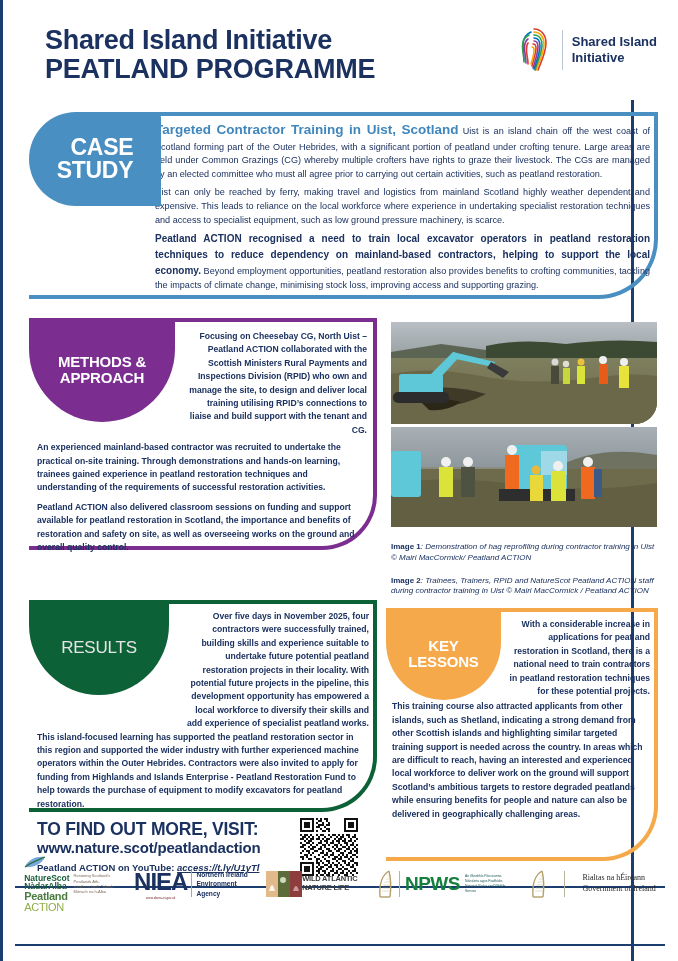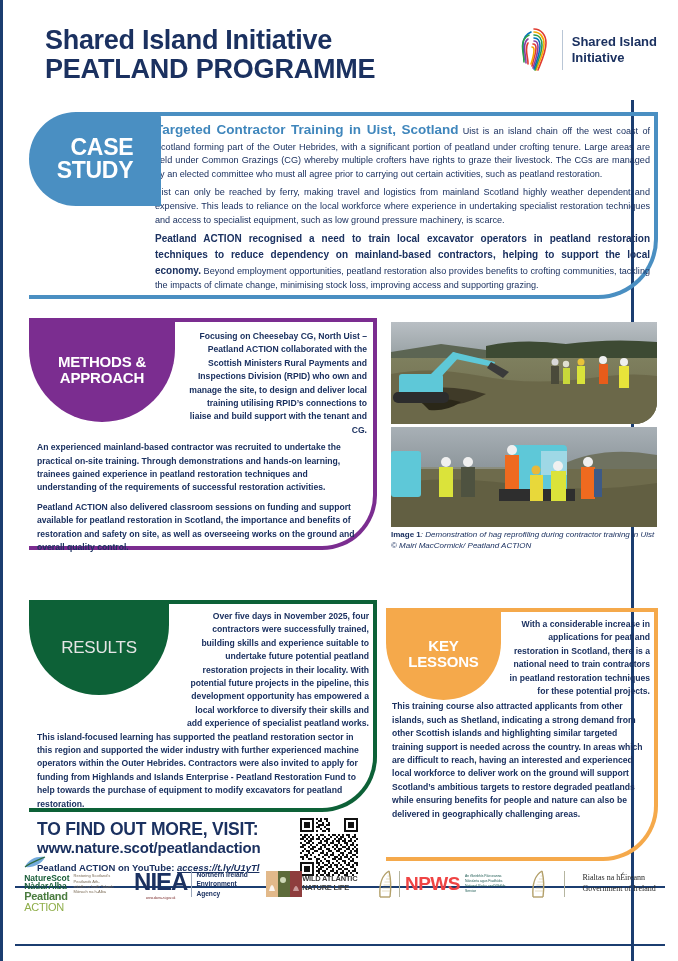--- a/index.html
+++ b/index.html
@@ -135,21 +135,21 @@
     position: absolute; left: 0; width: 266px;
     overflow: hidden; background: #8a8d7e;
   }
   .photo1 { top: 0; height: 102px; border-bottom-right-radius: 22px; }
   .photo2 { top: 105px; height: 100px; }
   .photo-caption {
     position: absolute; left: 388px; top: 530px; width: 268px;
     font-size: 8px; line-height: 1.35; color: #1b3160;
     font-style: italic;
   }
-  .photo-caption p { margin-bottom: 3px; }
+  .photo-caption p { margin-bottom: 3px; margin-top: 12px; }
   .cap-label { font-weight: bold; font-style: normal; }
 
   
   .results-box {
     position: absolute; left: 26px; top: 600px;
     width: 348px; height: 215px;
   }
   .results-border {
     position: absolute; left: 0; top: 0; width: 348px; height: 212px;
     border: 4px solid #0d6137;
@@ -276,21 +276,21 @@
 
   
   .wal { display:flex; align-items:center; }
   .wal-img { width:36px; height:26px; }
   .wal-txt { font-size:7.5px; font-weight:bold; color:#3a3a3a; line-height:1.15; letter-spacing:-0.2px; }
 
   
   .npws { display:flex; align-items:center; gap:5px; }
   .harp { width:18px; height:30px; }
   .vbar { width:1px; height:26px; background:#b5b5a0; }
-  .npws-word { font-size:19px; font-weight:bold; color:#ef4444; letter-spacing:-0.5px; }
+  .npws-word { font-size:19px; font-weight:bold; color:#15803d; letter-spacing:-0.5px; }
   .npws-sub { font-size:3.4px; line-height:1.5; color:#1c5a52; width:46px; }
 
   
   .goi { display:flex; align-items:center; gap:17px; }
   .goi-txt { font-family:"Liberation Serif", serif; font-size:8px; color:#2a2a2a; line-height:1.35; }
 </style>
 </head>
 <body>
 
 <div class="page">
@@ -431,20 +431,21 @@
           <rect x="190" y="40" width="14" height="32" fill="#ef6a1f"></rect>
             <circle cx="197" cy="35" r="5" fill="#f0f0f0"></circle>
           <rect x="203" y="42" width="8" height="28" fill="#3d5a86"></rect>
         </g>
       </svg>
     </div>
   </div>
 
   <div class="photo-caption">
     <p><span class="cap-label">Image 1</span><span>: Demonstration of hag reprofiling during contractor training in Uist © Mairi MacCormick/ Peatland ACTION</span></p>
+    <p><span class="cap-label">Image 2</span><span>: Trainees, Trainers, RPID and NatureScot Peatland ACTION staff during contractor training in Uist © Mairi MacCormick / Peatland ACTION</span></p>
   </div>
 
   <div class="results-box">
     <div class="results-border"></div>
     <div class="results-topline"></div>
     <div class="results-badge">
       <div class="results-badge-label">RESULTS</div>
     </div>
     <div class="results-text">
       <div class="results-intro">Over five days in November 2025, four contractors were successfully trained, building skills and experience suitable to undertake future potential peatland restoration projects in their locality. With potential future projects in the pipeline, this development opportunity has empowered a local workforce to diversify their skills and add experience of specialist peatland works.</div>

